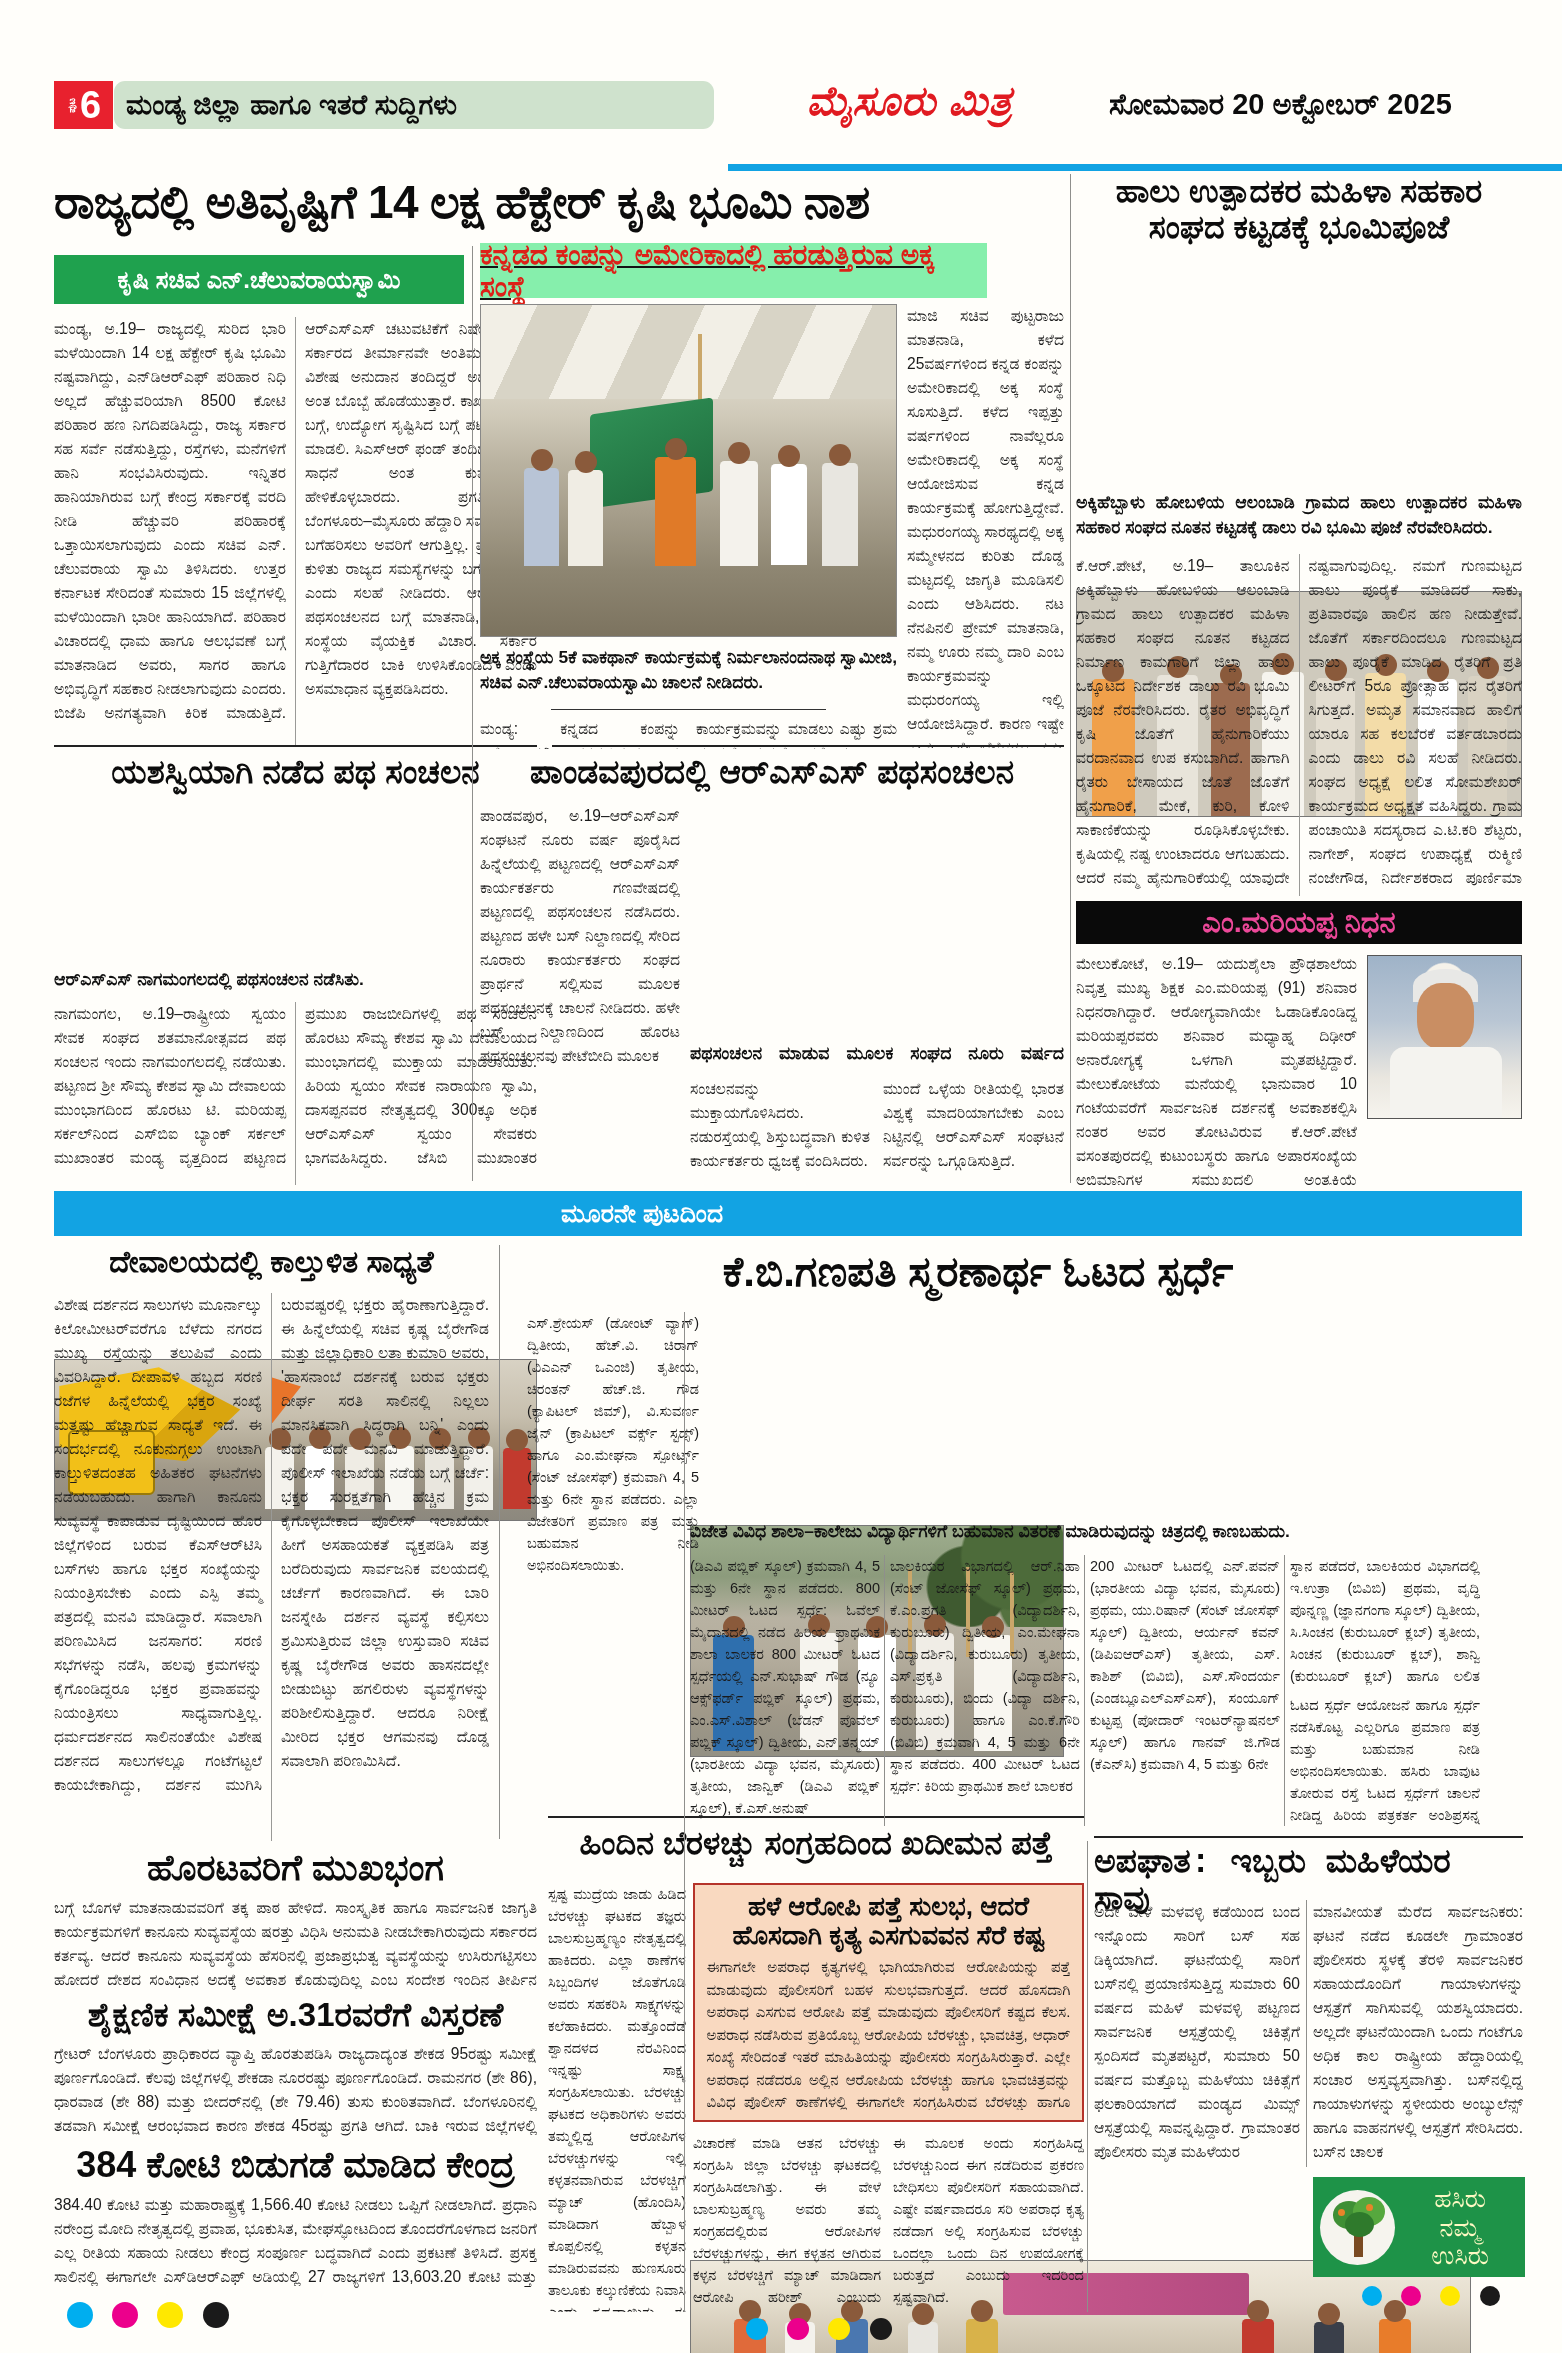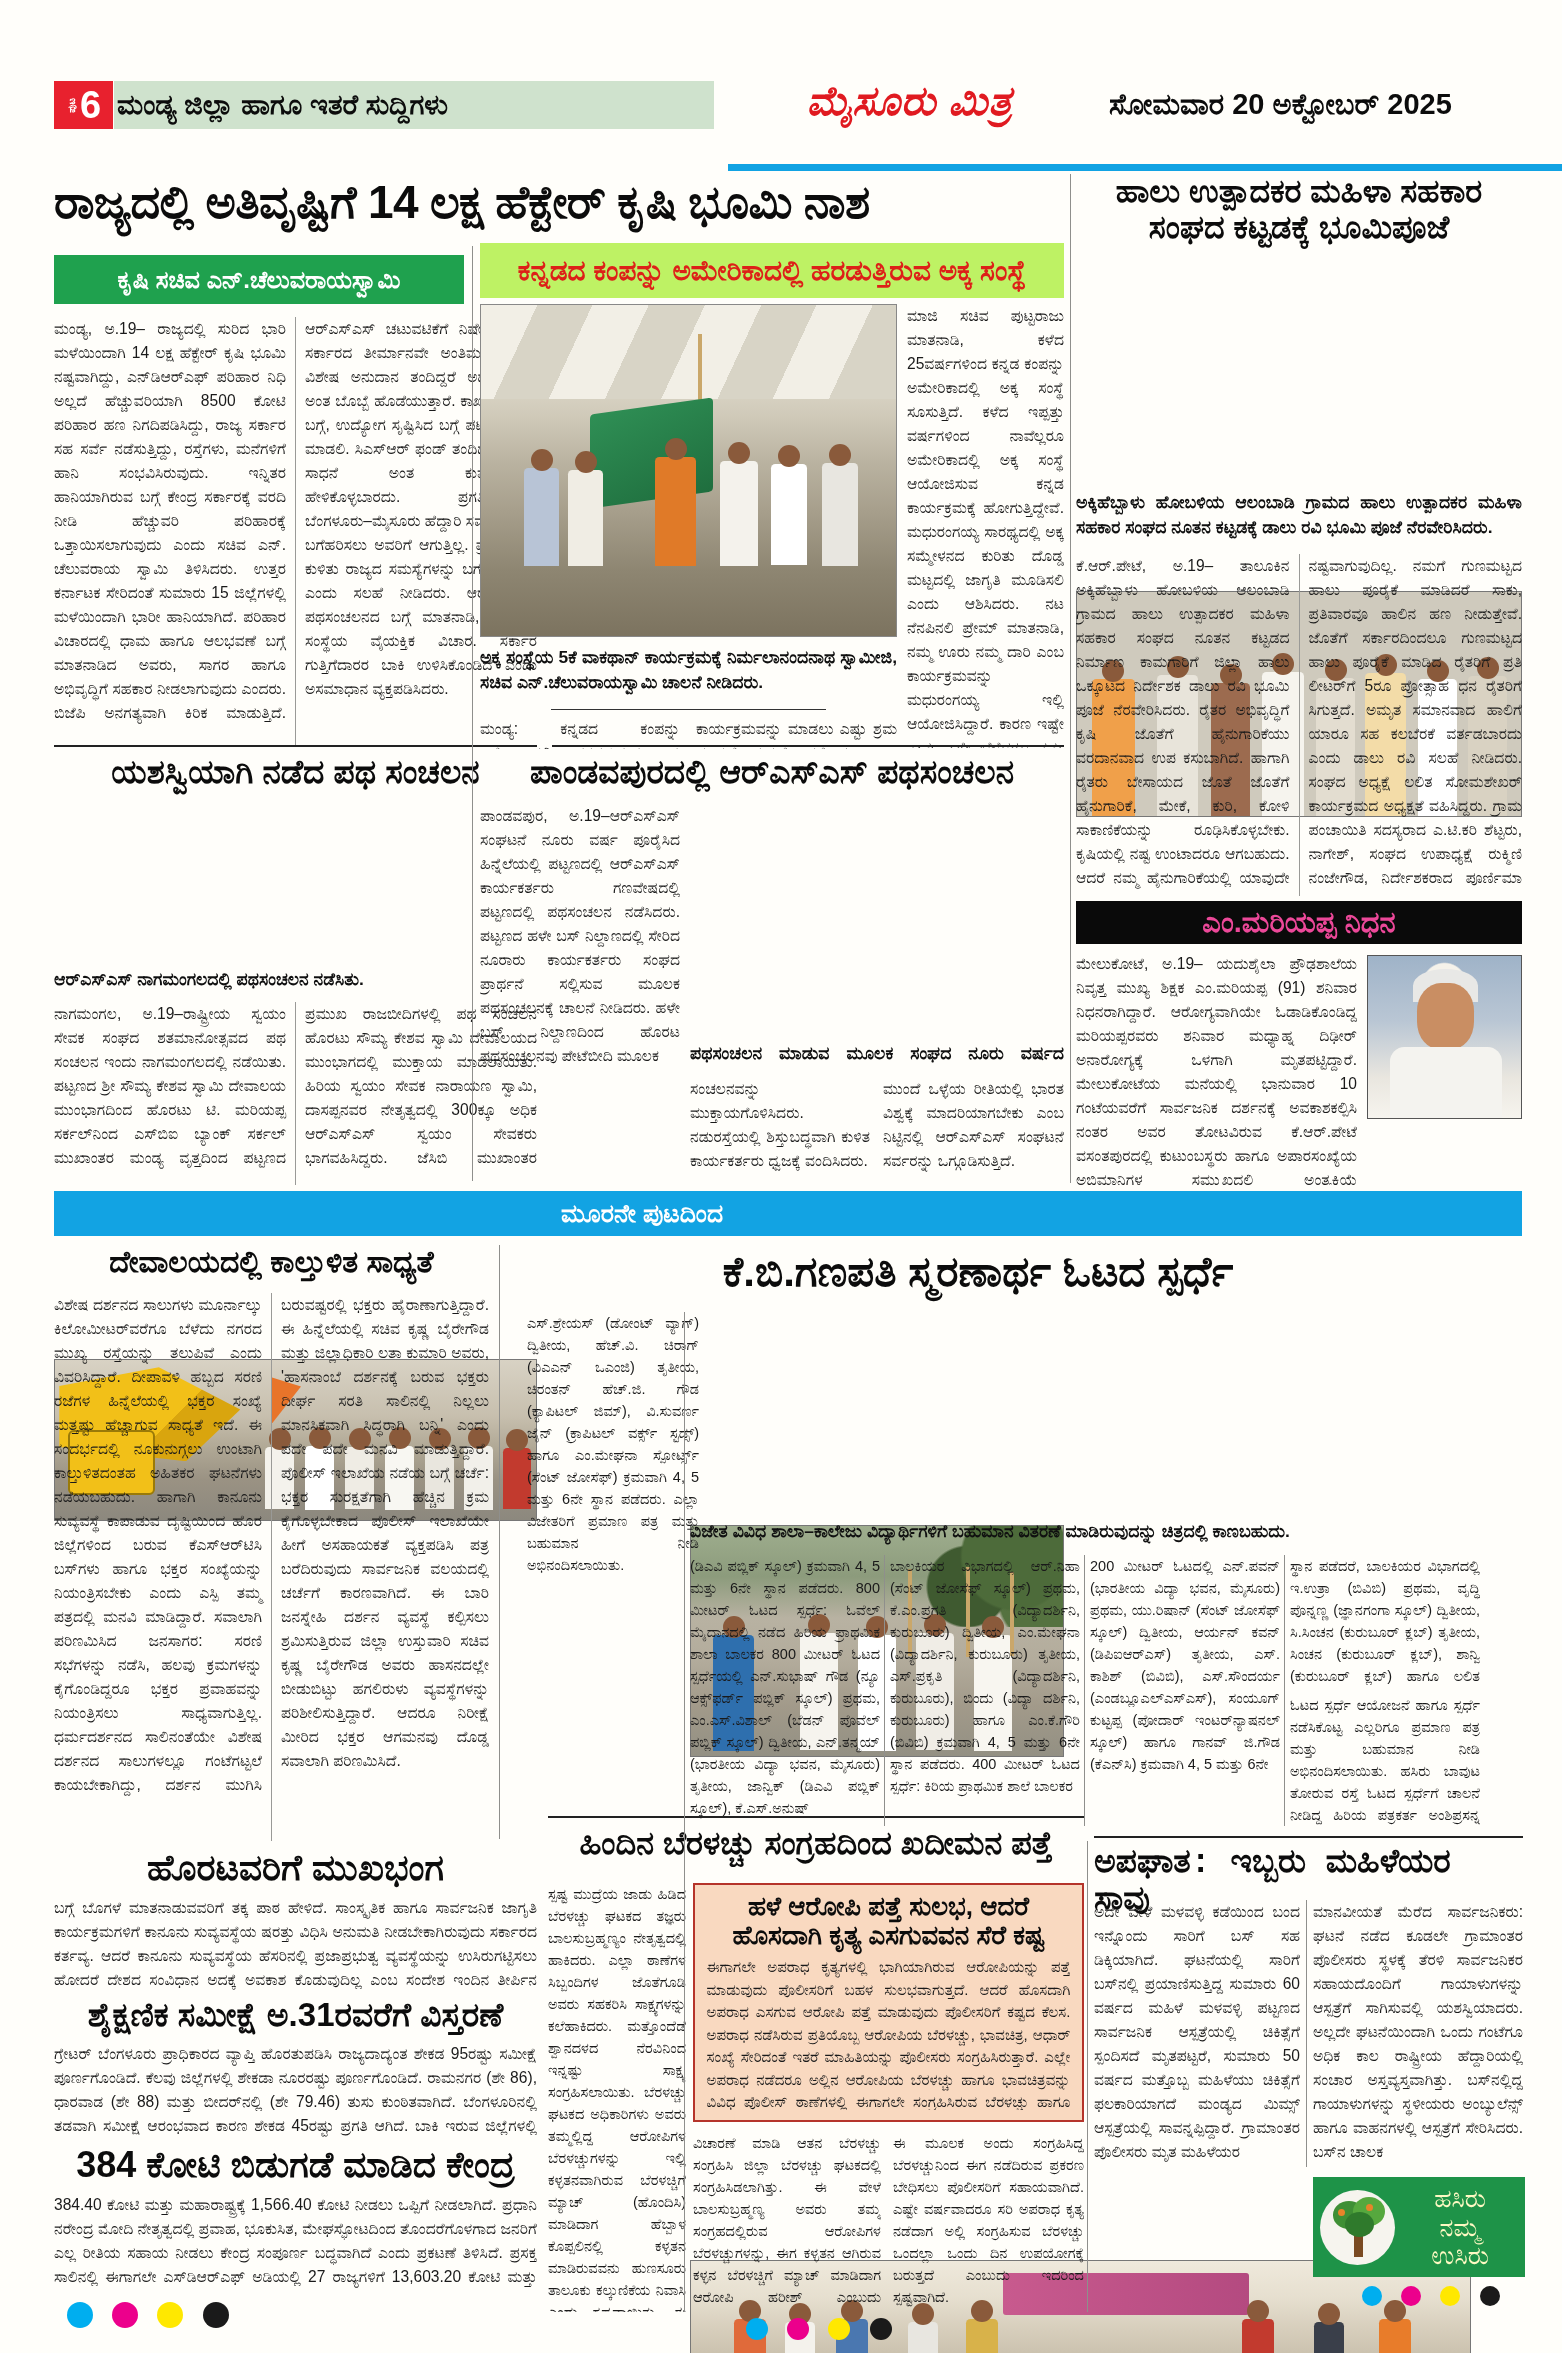--- a/index.html
+++ b/index.html
@@ -24,35 +24,35 @@
 </style>
 </head>
 <body>
 
 <div class="page">
 
   <div class="abs" style="left:54px;top:81px;width:59px;height:48px;background:#e8212e;display:flex;align-items:center;justify-content:center;">
     <span style="color:#fff;font-size:10px;font-weight:700;writing-mode:vertical-rl;transform:rotate(180deg);margin-right:2.2px;">ಪುಟ</span>
     <span style="color:#fff;font-size:38px;font-weight:800;line-height:1;">6</span>
   </div>
-  <div class="abs" style="left:114px;top:81px;width:600px;height:48px;background:#cfe2cd;display:flex;align-items:center;padding-left:3px;">
+  <div class="abs" style="left:114px;top:81px;width:600px;height:48px;background:#cfe2cd;display:flex;align-items:center;padding-left:12px;border-radius:11px;">
     <span class="hl" style="font-size:27.5px;">ಮಂಡ್ಯ ಜಿಲ್ಲಾ ಹಾಗೂ ಇತರೆ ಸುದ್ದಿಗಳು</span>
   </div>
   <div class="abs center" style="left:750px;top:78px;width:319px;font-size:41px;font-weight:800;font-style:italic;color:#e01a20;letter-spacing:0.7px;">ಮೈಸೂರು ಮಿತ್ರ</div>
   <div class="abs" style="left:1109px;top:88px;width:420px;font-size:29px;font-weight:800;color:#0c0c0c;">ಸೋಮವಾರ 20 ಅಕ್ಟೋಬರ್ 2025</div>
   <div class="abs" style="left:728px;top:164px;width:834px;height:6.5px;background:#12a3e3;"></div>
 
   <div class="abs hl" style="left:54px;top:177px;width:1009px;font-size:46px;letter-spacing:-0.7px;">ರಾಜ್ಯದಲ್ಲಿ ಅತಿವೃಷ್ಟಿಗೆ 14 ಲಕ್ಷ ಹೆಕ್ಟೇರ್ ಕೃಷಿ ಭೂಮಿ ನಾಶ</div>
 
   <div class="abs" style="left:54px;top:255px;width:410px;height:49px;background:#1fa14e;display:flex;align-items:center;justify-content:center;">
     <span style="color:#fff;font-size:24px;font-weight:800;">ಕೃಷಿ ಸಚಿವ ಎನ್.ಚೆಲುವರಾಯಸ್ವಾಮಿ</span>
   </div>
   <div class="abs body-text cols2" style="left:54px;top:317px;width:483px;height:429px;">ಮಂಡ್ಯ, ಅ.19– ರಾಜ್ಯದಲ್ಲಿ ಸುರಿದ ಭಾರಿ ಮಳೆಯಿಂದಾಗಿ 14 ಲಕ್ಷ ಹೆಕ್ಟೇರ್ ಕೃಷಿ ಭೂಮಿ ನಷ್ಟವಾಗಿದ್ದು, ಎನ್‌ಡಿಆರ್‌ಎಫ್ ಪರಿಹಾರ ನಿಧಿ ಅಲ್ಲದೆ ಹೆಚ್ಚುವರಿಯಾಗಿ 8500 ಕೋಟಿ ಪರಿಹಾರ ಹಣ ನಿಗದಿಪಡಿಸಿದ್ದು, ರಾಜ್ಯ ಸರ್ಕಾರ ಸಹ ಸರ್ವೆ ನಡೆಸುತ್ತಿದ್ದು, ರಸ್ತೆಗಳು, ಮನೆಗಳಿಗೆ ಹಾನಿ ಸಂಭವಿಸಿರುವುದು. ಇನ್ನಿತರ ಹಾನಿಯಾಗಿರುವ ಬಗ್ಗೆ ಕೇಂದ್ರ ಸರ್ಕಾರಕ್ಕೆ ವರದಿ ನೀಡಿ ಹೆಚ್ಚುವರಿ ಪರಿಹಾರಕ್ಕೆ ಒತ್ತಾಯಿಸಲಾಗುವುದು ಎಂದು ಸಚಿವ ಎನ್. ಚೆಲುವರಾಯ ಸ್ವಾಮಿ ತಿಳಿಸಿದರು. ಉತ್ತರ ಕರ್ನಾಟಕ ಸೇರಿದಂತೆ ಸುಮಾರು 15 ಜಿಲ್ಲೆಗಳಲ್ಲಿ ಮಳೆಯಿಂದಾಗಿ ಭಾರೀ ಹಾನಿಯಾಗಿದೆ. ಪರಿಹಾರ ವಿಚಾರದಲ್ಲಿ ಧಾಮ ಹಾಗೂ ಆಲಭವಣೆ ಬಗ್ಗೆ ಮಾತನಾಡಿದ ಅವರು, ಸಾಗರ ಹಾಗೂ ಅಭಿವೃದ್ಧಿಗೆ ಸಹಕಾರ ನೀಡಲಾಗುವುದು ಎಂದರು. ಬಿಜೆಪಿ ಅನಗತ್ಯವಾಗಿ ಕಿರಿಕ ಮಾಡುತ್ತಿದೆ. ಆರ್‌ಎಸ್‌ಎಸ್ ಚಟುವಟಿಕೆಗೆ ನಿಷೇಧ ಕುರಿತು ಸರ್ಕಾರದ ತೀರ್ಮಾನವೇ ಅಂತಿಮ ಎಂದರು. ವಿಶೇಷ ಅನುದಾನ ತಂದಿದ್ದರೆ ಅದು ಸಾಧನೆ ಅಂತ ಬೊಬ್ಬೆ ಹೊಡೆಯುತ್ತಾರೆ. ಕಾರ್ಖಾನೆ ತಂದ ಬಗ್ಗೆ, ಉದ್ಯೋಗ ಸೃಷ್ಟಿಸಿದ ಬಗ್ಗೆ ಪಟ್ಟಿ ಬಿಡುಗಡೆ ಮಾಡಲಿ. ಸಿಎಸ್‌ಆರ್ ಫಂಡ್ ತಂದಿದ್ದನ್ನ ದೊಡ್ಡ ಸಾಧನೆ ಅಂತ ಕುಮಾರಸ್ವಾಮಿ ಹೇಳಿಕೊಳ್ಳಬಾರದು. ಪ್ರಗತಿಯಲ್ಲಿರುವ ಬೆಂಗಳೂರು–ಮೈಸೂರು ಹೆದ್ದಾರಿ ಸಮಸ್ಯೆಗಳನ್ನು, ಬಗೆಹರಿಸಲು ಅವರಿಗೆ ಆಗುತ್ತಿಲ್ಲ. ಪ್ರಧಾನಿ ಬಳಿ ಕುಳಿತು ರಾಜ್ಯದ ಸಮಸ್ಯೆಗಳನ್ನು ಬಗೆಹರಿಸಬೇಕು ಎಂದು ಸಲಹೆ ನೀಡಿದರು. ಆರ್‌ಎಸ್‌ಎಸ್ ಪಥಸಂಚಲನದ ಬಗ್ಗೆ ಮಾತನಾಡಿ, ಅದು ಆ ಸಂಸ್ಥೆಯ ವೈಯಕ್ತಿಕ ವಿಚಾರ. ಸರ್ಕಾರ ಗುತ್ತಿಗೆದಾರರ ಬಾಕಿ ಉಳಿಸಿಕೊಂಡಿದೆ ಎಂದು ಅಸಮಾಧಾನ ವ್ಯಕ್ತಪಡಿಸಿದರು.</div>
 
-  <div class="abs" style="left:480px;top:243px;width:584px;height:55px;background:#bef264;display:flex;align-items:center;justify-content:center;">
+  <div class="abs" style="left:480px;top:243px;width:507px;height:55px;background:#86efac;display:flex;align-items:center;justify-content:center;text-decoration:underline;">
     <span class="hl" style="font-size:28px;color:#dd2018;">ಕನ್ನಡದ ಕಂಪನ್ನು ಅಮೇರಿಕಾದಲ್ಲಿ ಹರಡುತ್ತಿರುವ ಅಕ್ಕ ಸಂಸ್ಥೆ</span>
   </div>
   <div class="abs photo" style="left:480px;top:304px;width:417px;height:333px;border:0.7px solid #888;
               background:linear-gradient(180deg,#e9e6dc 0%,#ddd8ca 22%,#cfc9b8 34%,#b9b2a0 48%,#a79f8c 62%,#8e8672 80%,#7c735f 100%);">
     <div class="abs" style="left:0;top:0;width:417px;height:94px;
          background:linear-gradient(115deg,#f2efe6 0 51px,#d8d4c6 51px 101px,#f2efe6 101px 152px,#d8d4c6 152px 203px,#f2efe6 203px 254px,#d8d4c6 254px 304px,#f2efe6 304px 355px,#d8d4c6 355px 417px);"></div>
     <div class="flagpole" style="left:217px;top:29px;height:159px;"></div>
     <div class="abs" style="left:109px;top:101px;width:123px;height:94px;background:linear-gradient(160deg,#2f8f55,#1f6e3e);transform:skewY(-8deg);border-radius:4.3px;"></div>
     <div class="person" style="left:174px;top:152px;width:41px;height:109px;background:#e07a28;"></div>
     <div class="person" style="left:239px;top:156px;width:38px;height:105px;background:#f4f2ec;"></div>

